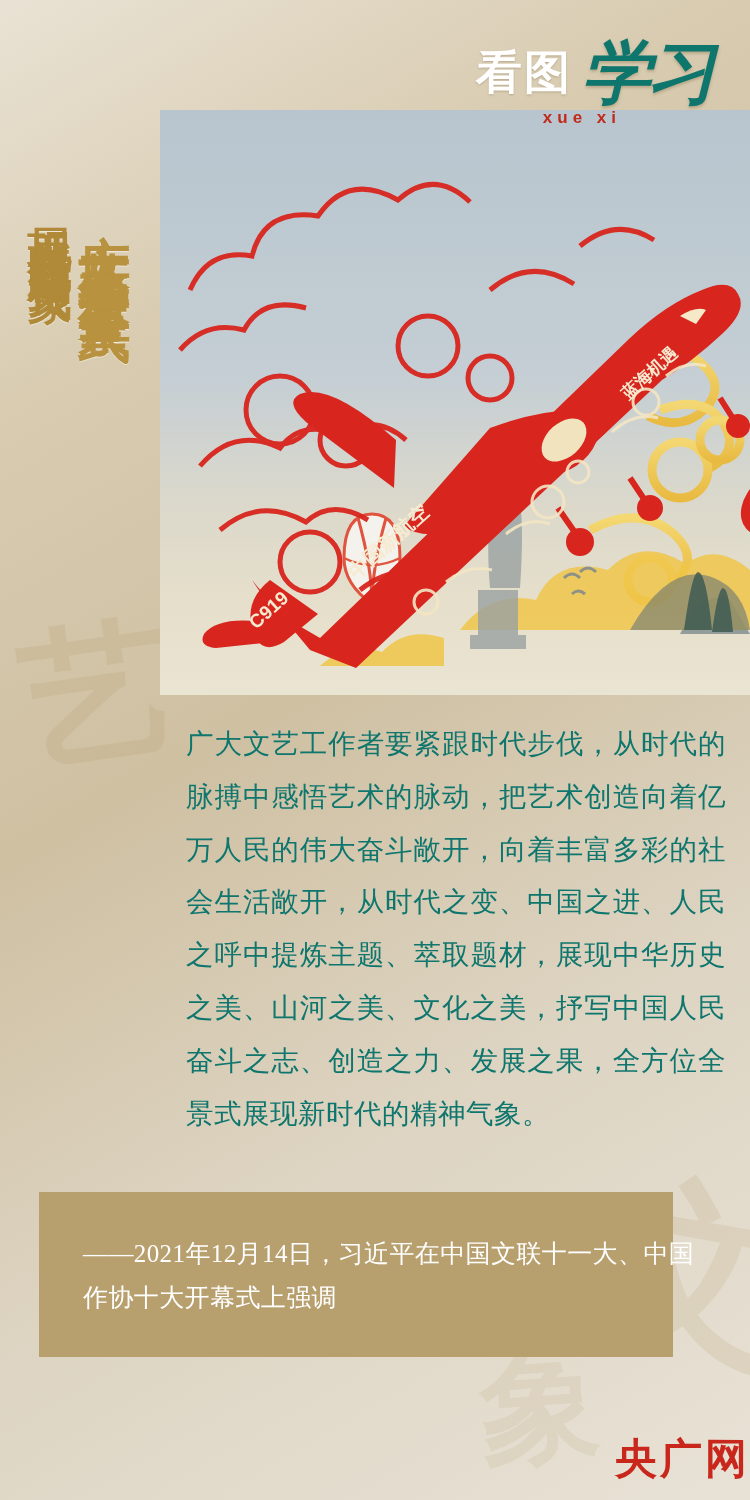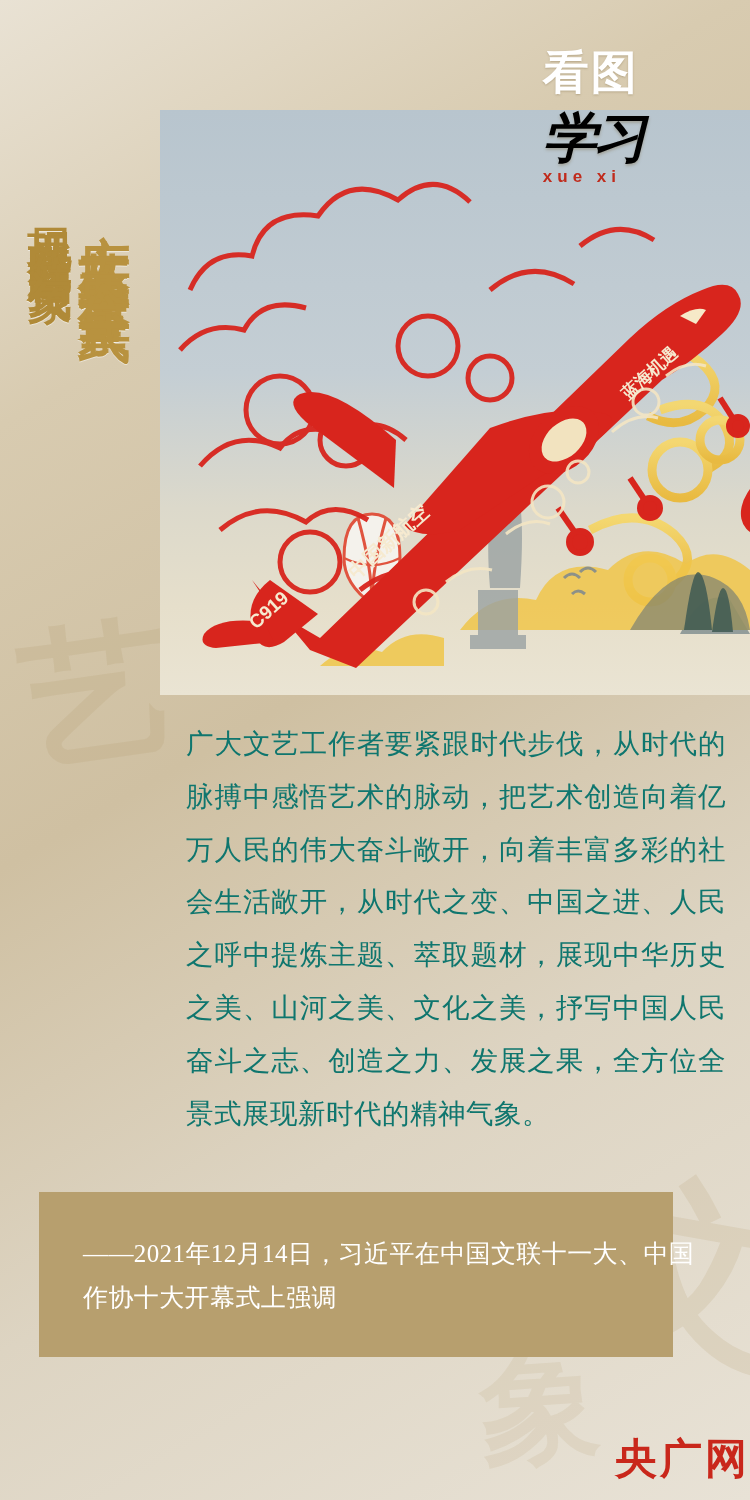--- a/index.html
+++ b/index.html
@@ -33,38 +33,37 @@
   
   .header-logo {
     position: absolute;
     right: 38px;
     top: 42px;
     text-align: right;
     z-index: 6;
   }
   .logo-row {
     display: flex;
-    align-items: flex-start;
+    align-items: center;
     justify-content: flex-end;
     gap: 10px;
-    flex-direction: column;
   }
   .logo-kan {
     font-family: "Liberation Serif", serif;
     font-weight: bold;
     font-size: 46px;
     color: #ffffff;
     letter-spacing: 2px;
     text-shadow: 0 1px 2px rgba(120,100,60,.35);
   }
   .logo-brush {
     font-family: "Liberation Serif", serif;
     font-weight: bold;
-    font-size: 54px;
-    color: #000000;
+    font-size: 69px;
+    color: #0f766e;
     font-style: italic;
     letter-spacing: -4px;
     line-height: .9;
     text-shadow: 0 2px 3px rgba(120,100,60,.35);
   }
   .logo-pinyin {
     margin-top: 4px;
     margin-right: 91px;
     font-size: 17px;
     letter-spacing: 5px;

